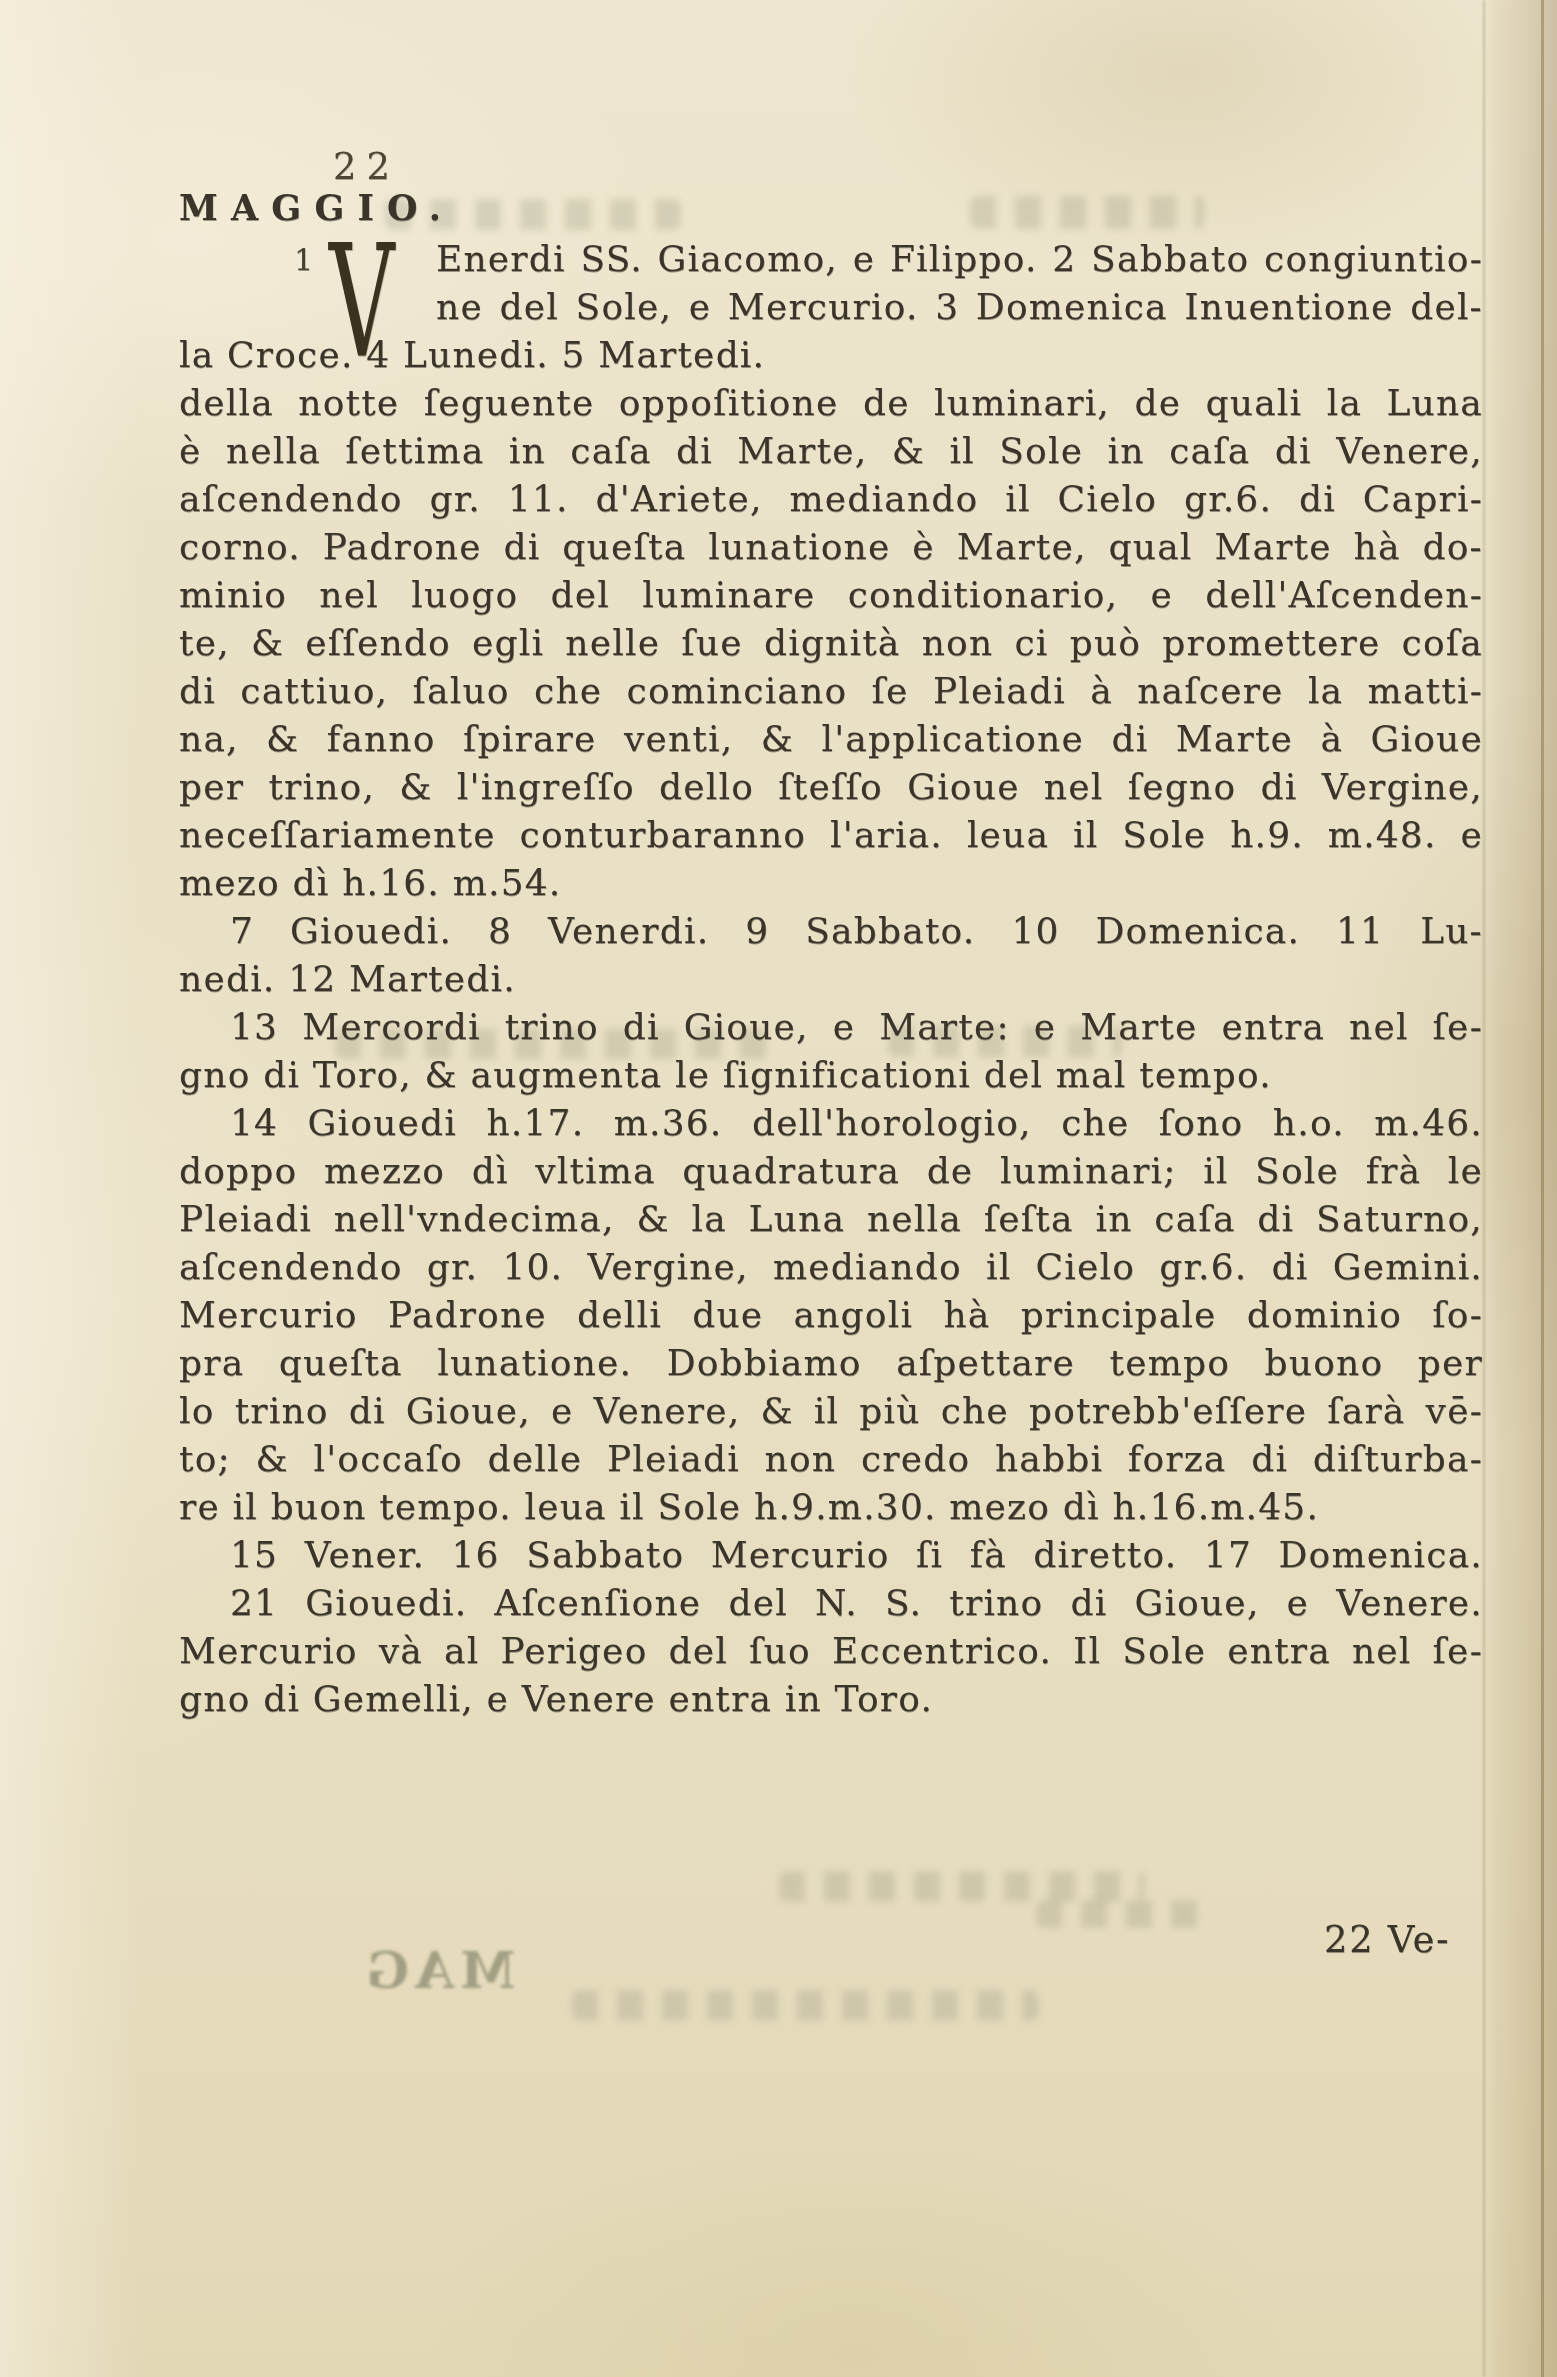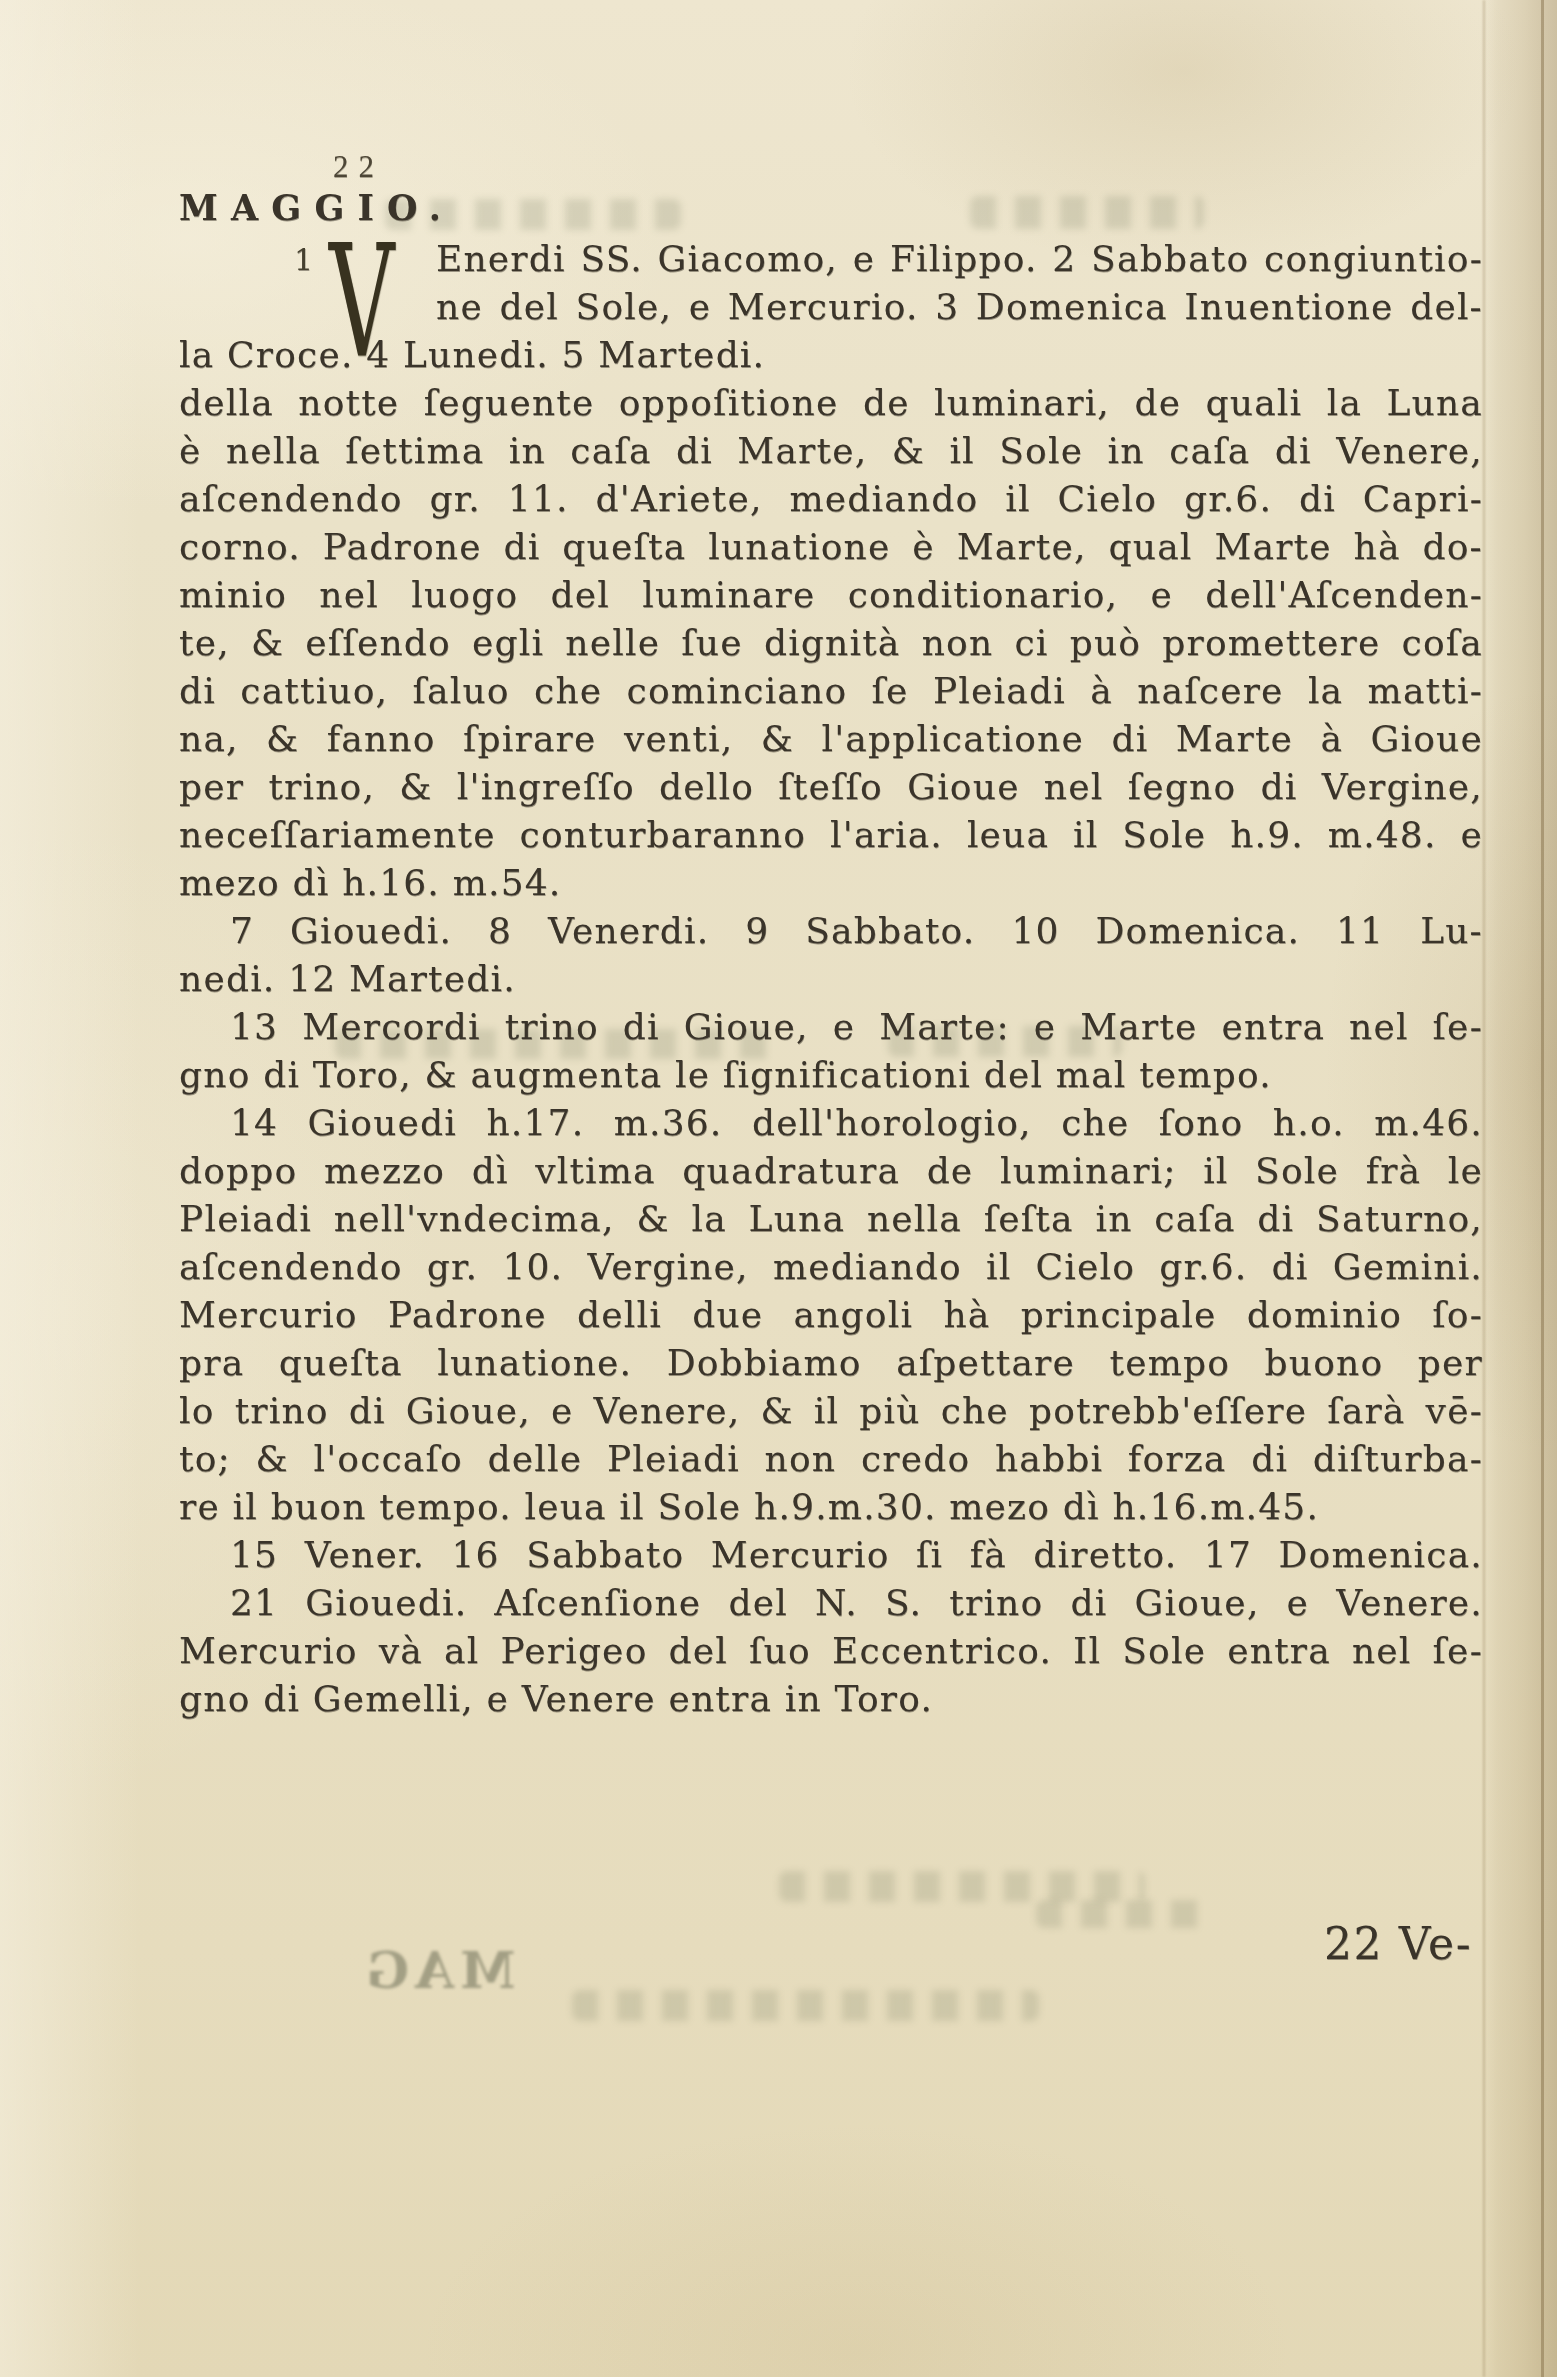--- a/index.html
+++ b/index.html
@@ -32,22 +32,22 @@
   .edge-line-2{position:absolute;top:0;left:1541px;width:3.1px;height:100%;
     background:rgba(110,88,48,.38);filter:blur(0.6px);}
   .edge-left{position:absolute;top:0;left:0;width:140px;height:100%;
     background:linear-gradient(90deg, rgba(247,242,227,.55), rgba(247,242,227,0));}
 
   
   .ink{color:#3a342a;text-shadow:0.4px 0.5px 0.6px rgba(52,45,34,.45);}
 
   .folio{
     position:absolute;left:333px;top:148px;
-    font-size:31px;line-height:37px;letter-spacing:10px;
-    color:#4d4636;text-shadow:0.3px 0.5px 0.6px rgba(70,62,46,.4);font-family:Liberation Serif, serif;
+    font-size:37px;line-height:37px;letter-spacing:10px;
+    color:#4d4636;text-shadow:0.3px 0.5px 0.6px rgba(70,62,46,.4);
   }
   .month-title{
     position:absolute;left:179px;top:188px;width:1304px;
     box-sizing:border-box;padding-right:62px;
     font-size:35px;line-height:40px;letter-spacing:13.2px;
     font-weight:600;
   }
   .text-block{
     position:absolute;left:179px;top:235px;width:1304px;
     font-size:36px;line-height:48px;letter-spacing:1.2px;
@@ -62,21 +62,21 @@
     font-size:156px;line-height:132px;
     transform:scaleX(.58);transform-origin:0 0;
     color:#38321f;text-shadow:0.8px 1.2px 1.2px rgba(50,44,28,.4);
   }
   .drop-cap-number{
     position:absolute;left:115px;top:7.8px;
     font-size:30px;line-height:33px;color:#45402f;
   }
   .catchword{
     position:absolute;left:1324px;top:1918px;
-    font-size:44px;letter-spacing:1.6px;
+    font-size:37px;letter-spacing:1.6px;
   }
   
   .ghost-signature{
     position:absolute;left:360px;top:1941px;
     font-size:50px;letter-spacing:6.2px;font-weight:600;
     color:rgba(108,110,86,.55);
     transform:scaleX(-1);filter:blur(1.7px);
   }
   .smudge{
     position:absolute;filter:blur(3.9px);opacity:.5;border-radius:7.8px;

